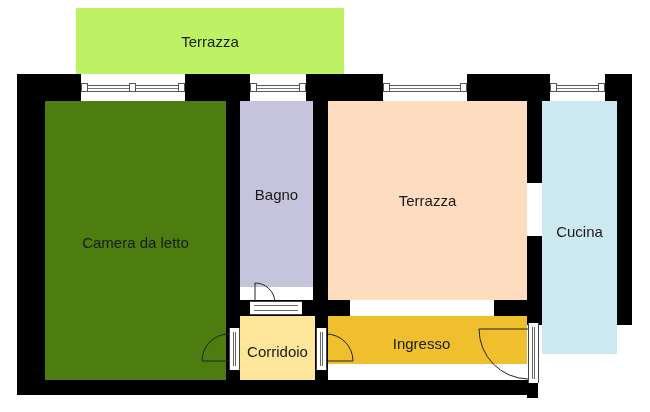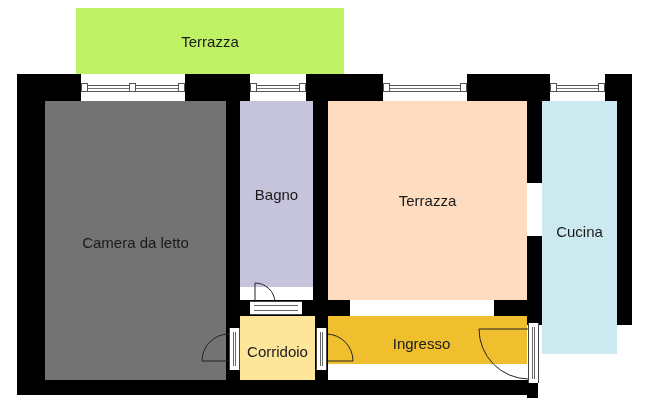--- a/index.html
+++ b/index.html
@@ -31,21 +31,21 @@
 <div class="wall" style="left:527px; top:305px; width:105px; height:20px;"></div>
 <div class="wall" style="left:527px; top:380px; width:11px; height:15px;"></div>
 <div class="wall" style="left:527px; top:392px; width:11px; height:6px;"></div>
 
 <div class="wall" style="left:226px; top:101px; width:14px; height:279px;"></div>
 <div class="wall" style="left:313px; top:101px; width:15px; height:279px;"></div>
 <div class="wall" style="left:527px; top:101px; width:15px; height:224px;"></div>
 <div class="wall" style="left:226px; top:300px; width:124px; height:16px;"></div>
 <div class="wall" style="left:494px; top:300px; width:48px; height:16px;"></div>
 
-<div class="room" style="left:45px; top:101px; width:181px; height:279px; background:#737373;text-align:center;">
+<div class="room" style="left:45px; top:101px; width:181px; height:279px; background:#4d7c0f;text-align:center;">
   <span style="margin-top:4px;">Camera da letto</span>
 </div>
 
 <div class="room" style="left:240px; top:101px; width:73px; height:186px; background:#c6c4dc;">
   <span>Bagno</span>
 </div>
 
 <div class="room" style="left:328px; top:101px; width:199px; height:199px; background:#fedcbf;">
   <span>Terrazza</span>
 </div>

